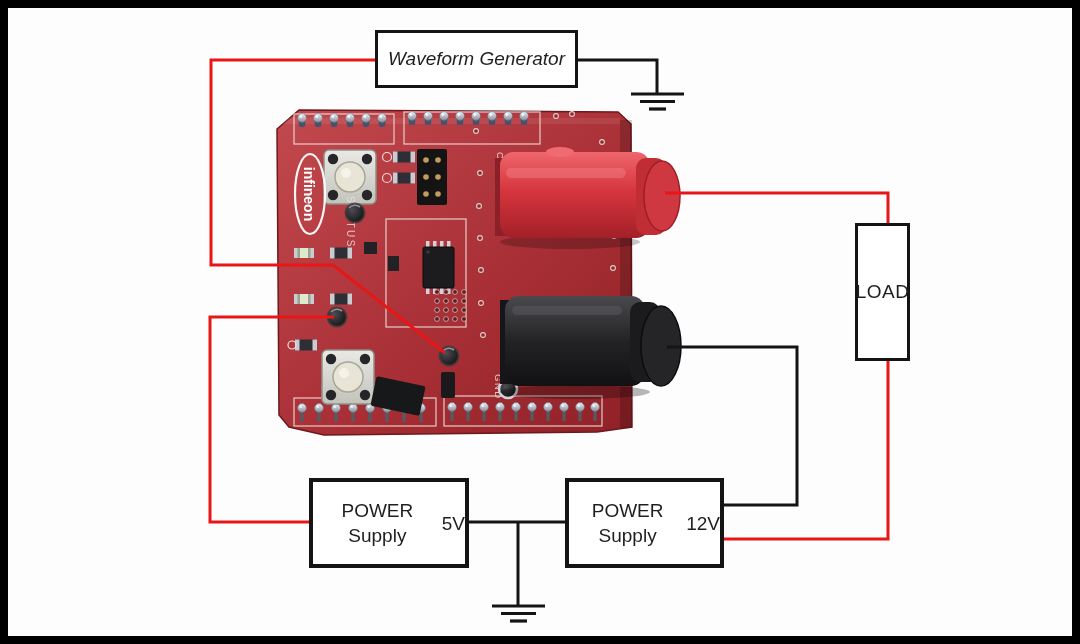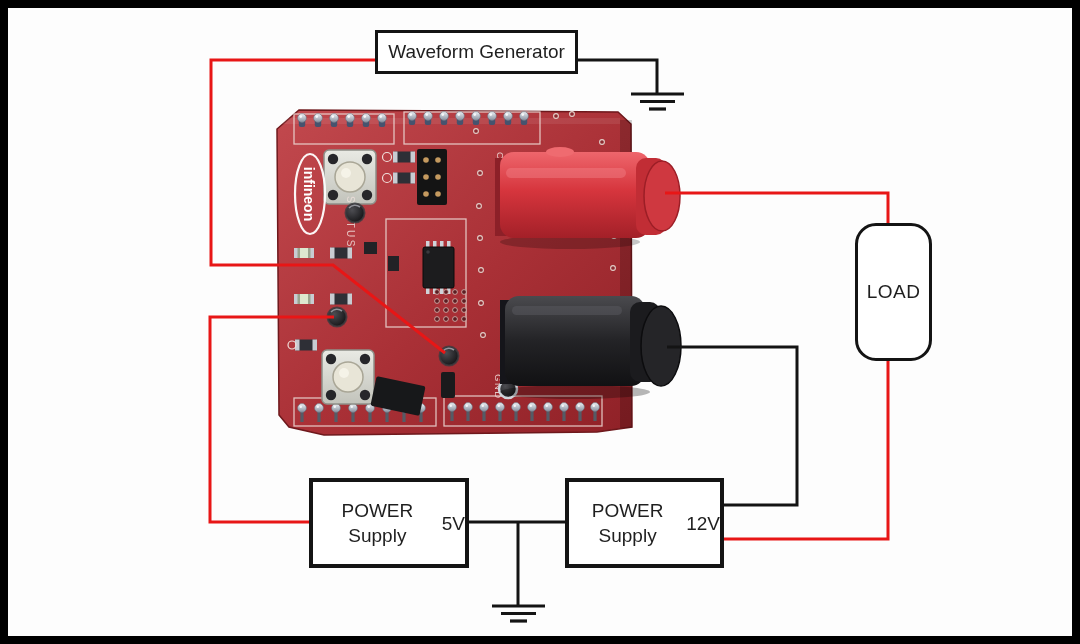--- a/index.html
+++ b/index.html
@@ -5,22 +5,22 @@
   html,body{margin:0;padding:0;background:#fff;}
   #frame{position:relative;width:1080px;height:644px;background:#fdfdfd;overflow:hidden;
          font-family:"Liberation Sans",sans-serif;}
   #outer-border{position:absolute;inset:0;border:8px solid #000;box-sizing:border-box;
                 pointer-events:none;z-index:30;}
   svg{position:absolute;left:0;top:0;z-index:5;}
   .box{position:absolute;background:#fff;border:3px solid #141414;box-sizing:border-box;
        display:flex;align-items:center;justify-content:center;text-align:center;
        color:#1f1f1f;font-size:19px;z-index:20;}
   .box.two-line{line-height:25px;border-width:4px;}
-  #wg-box{left:375px;top:30px;width:203px;height:44px;}
-  #load-box{left:855px;top:223px;width:77px;height:138px;letter-spacing:.5px;border-radius:21px;}
+  #wg-box{left:375px;top:30px;width:203px;height:58px;font-style:italic;}
+  #load-box{left:855px;top:223px;width:55px;height:138px;letter-spacing:.5px;}
   #ps5-box{left:309px;top:478px;width:160px;height:90px;}
   #ps12-box{left:565px;top:478px;width:159px;height:90px;}
 </style>
 </head>
 <body>
 
 <div id="frame">
 
   <svg width="1080" height="644" viewBox="0 0 1080 644">
     <defs>

